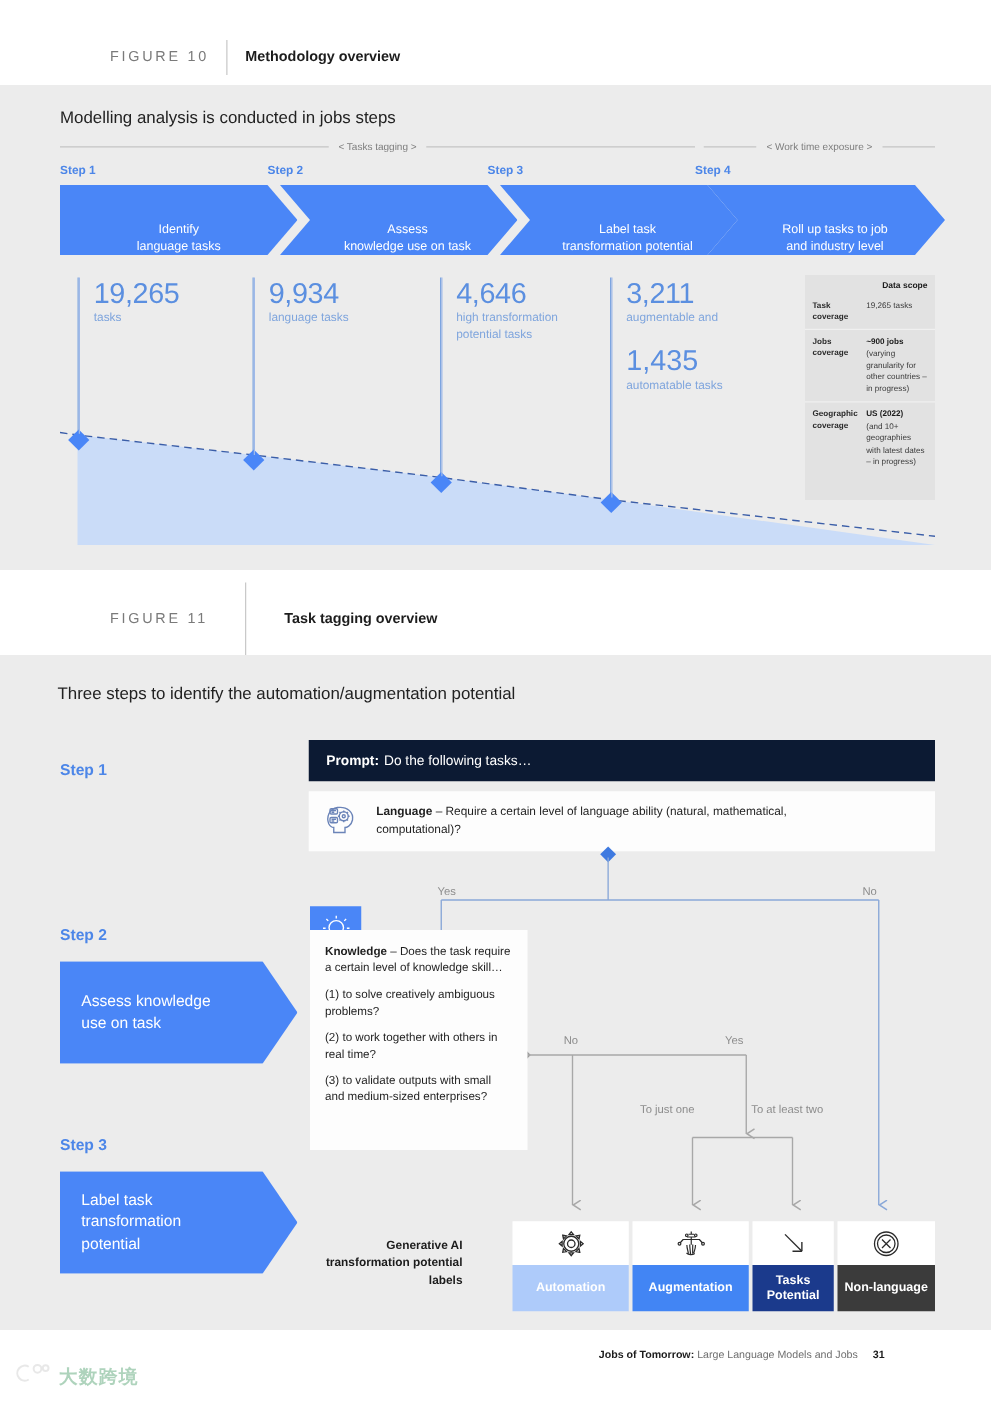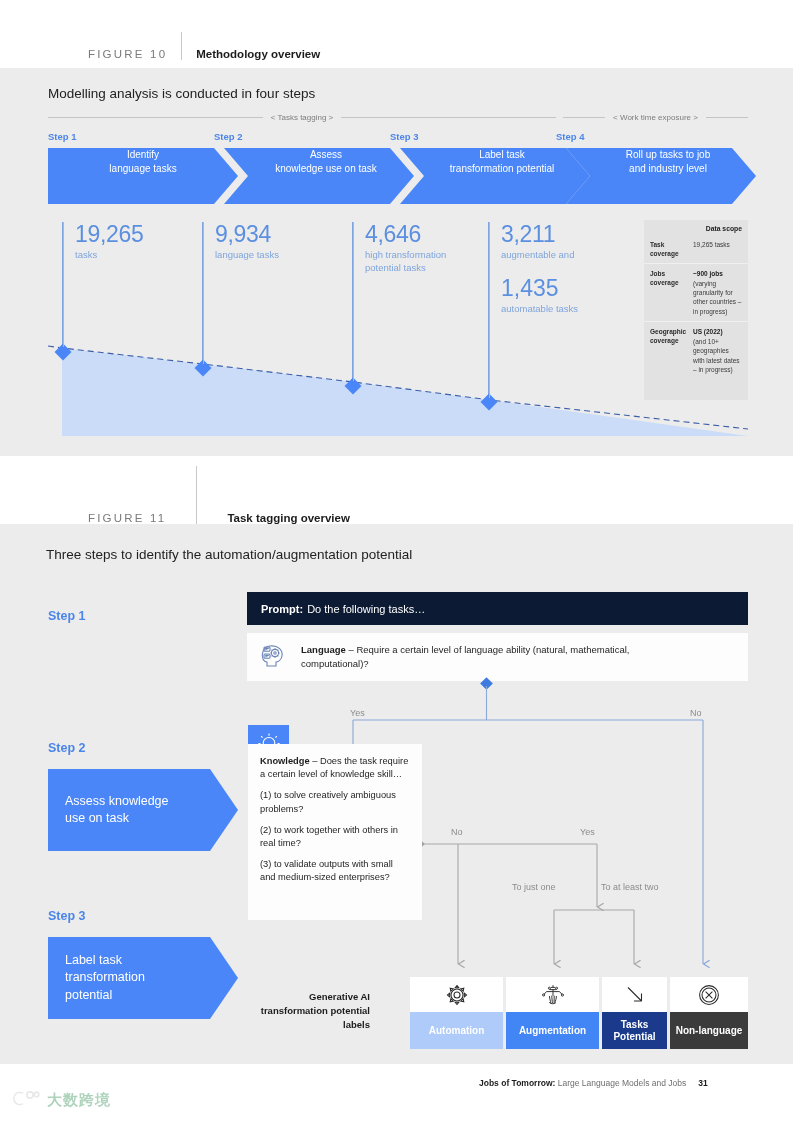--- a/index.html
+++ b/index.html
@@ -5,21 +5,21 @@
   * { box-sizing: border-box; margin: 0; padding: 0; }
   html, body {
     width: 793px; height: 1122px;
     background: #ffffff;
     font-family: "Liberation Sans", sans-serif;
     -webkit-font-smoothing: antialiased;
   }
   .page { position: relative; width: 793px; height: 1122px; overflow: hidden; background:#fff; }
 
   
-  .fig-header { position: absolute; display: flex; align-items: flex-end; }
+  .fig-header { position: absolute; display: flex; align-items: center; }
   .fig-num {
     font-size: 11.5px; letter-spacing: 2.2px; color: #7a7a7a;
     font-weight: 400; white-space: nowrap;
   }
   .fig-rule { width: 1px; background: #c9c9c9; margin: 0 14px; }
   .fig-title { font-size: 11.5px; font-weight: bold; color: #1c1c1c; white-space: nowrap; }
 
   
   .panel { position: absolute; background: #ececec; }
 
@@ -29,21 +29,21 @@
   .bracket { position: absolute; display: flex; align-items: center; font-size: 8px; color:#7d7d7d; }
   .bracket .ln { height: 1px; background: #c4c4c4; flex: 1 1 auto; }
   .bracket .lbl { padding: 0 8px; white-space: nowrap; }
 
   
   .step-lbl { position: absolute; font-size: 9.5px; font-weight: bold; color: #4c86e8; }
 
   
   .chev {
     position: absolute; background: #4a86f7; color: #fff;
-    display: flex; align-items: flex-start; justify-content: center;
+    display: flex; align-items: flex-end; justify-content: center;
     text-align: center; font-size: 10px; line-height: 1.35;
     clip-path: polygon(0 0, calc(100% - 24px) 0, 100% 50%, calc(100% - 24px) 100%, 0 100%);
   }
   .chev.notch {
     clip-path: polygon(0 0, calc(100% - 24px) 0, 100% 50%, calc(100% - 24px) 100%, 0 100%, 24px 50%);
   }
 
   
   .stat { position: absolute; padding-left: 11px; border-left: 1px solid #9fb9e8; }
   .stat .num { font-size: 23px; color: #5b8fe0; line-height: 1.05; font-weight: 400; letter-spacing: -0.3px; }
@@ -115,21 +115,21 @@
 <div class="page">
 
   <div class="fig-header" style="left:88px; top:32px; height:28px;">
     <span class="fig-num">FIGURE 10</span>
     <span class="fig-rule" style="height:28px;"></span>
     <span class="fig-title">Methodology overview</span>
   </div>
 
   <div class="panel" style="left:0; top:68px; width:793px; height:388px;"></div>
 
-  <div class="panel-title" style="left:48px; top:86px;">Modelling analysis is conducted in four steps</div>
+  <div class="panel-title" style="left:48px; top:86px;">Modelling analysis is conducted in jobs steps</div>
 
   <div class="bracket" style="left:48px; top:113px; width:508px;">
     <span class="ln"></span>
     <span class="lbl">&lt; Tasks tagging &gt;</span>
     <span class="ln"></span>
   </div>
   <div class="bracket" style="left:563px; top:113px; width:185px;">
     <span class="ln"></span>
     <span class="lbl">&lt; Work time exposure &gt;</span>
     <span class="ln"></span>

